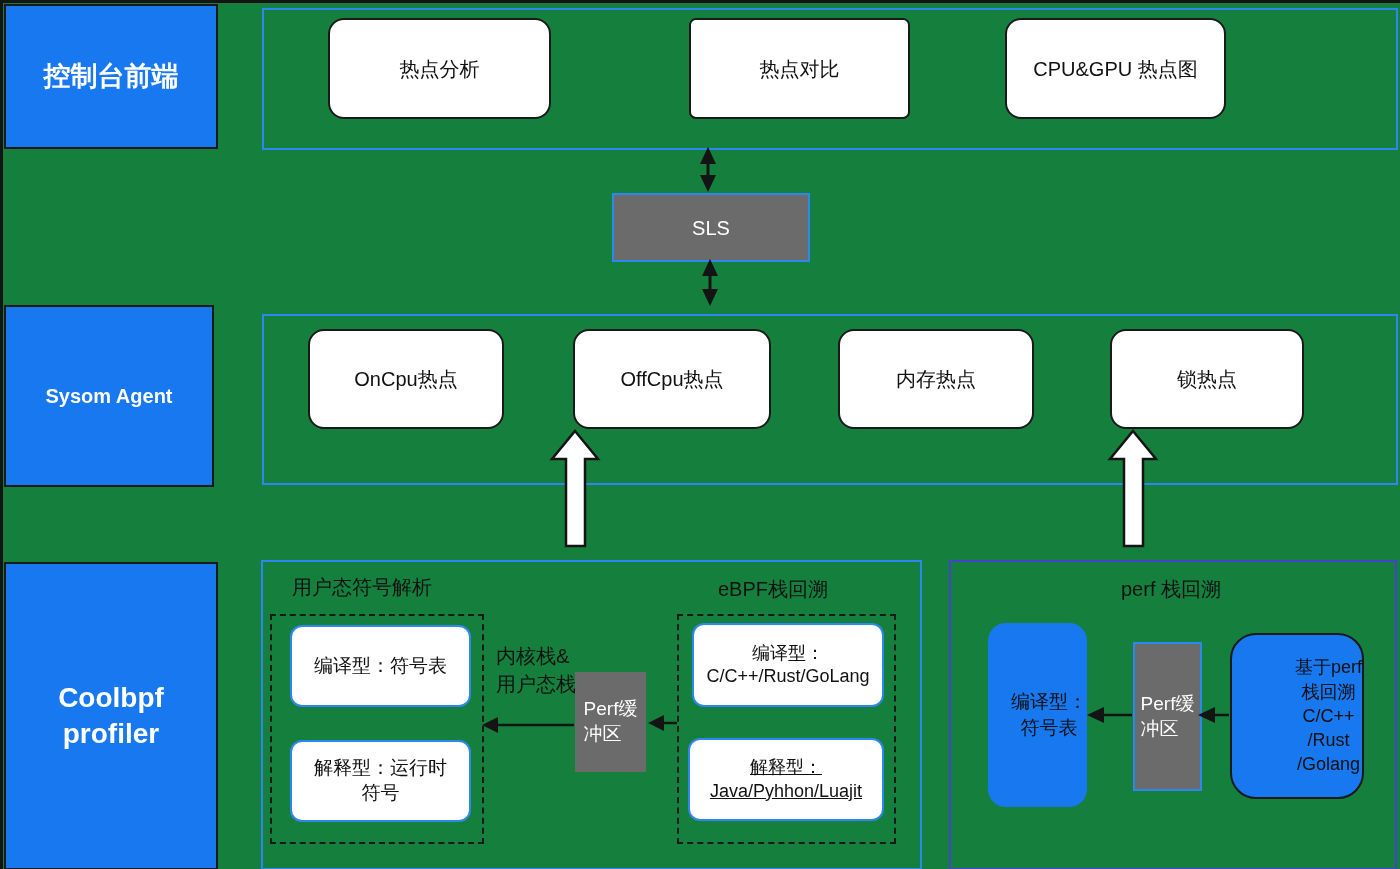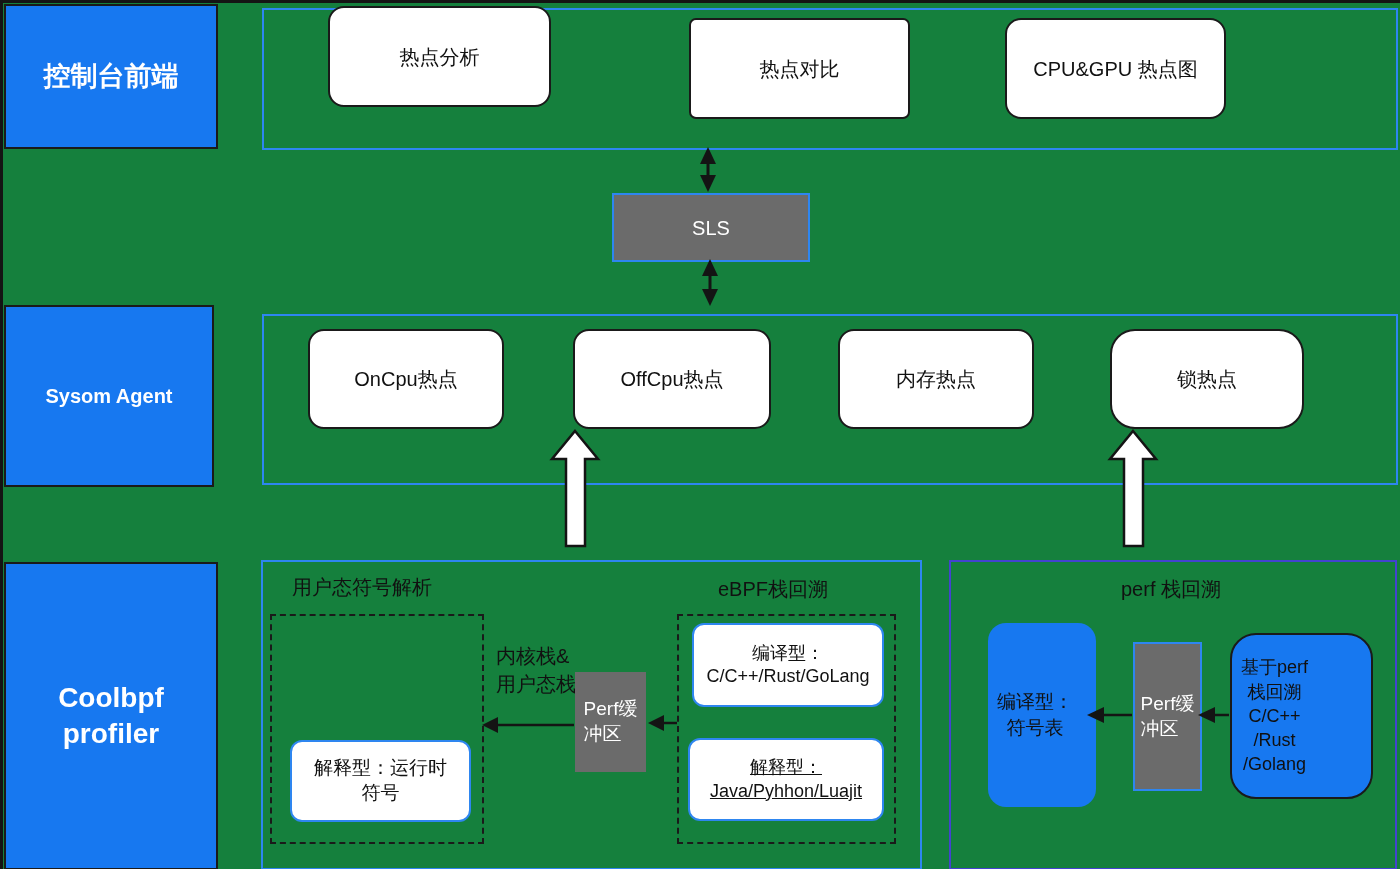--- a/index.html
+++ b/index.html
@@ -11,22 +11,22 @@
     color:#ffffff;font-weight:bold;font-size:27px;line-height:1.3;}
   .container{position:absolute;border:2px solid #2e86f0;background:transparent;}
   .container.purple{border-color:#4343d0;}
   .node{position:absolute;background:#ffffff;border:2px solid #1a1a1a;border-radius:16px;
     display:flex;align-items:center;justify-content:center;text-align:center;
     font-size:20px;color:#111;line-height:1.3;}
   .gray-box{position:absolute;background:#6b6b6b;color:#ffffff;
     display:flex;align-items:center;justify-content:center;text-align:left;line-height:1.3;}
   .gray-box.blue-border{border:2px solid #2e86f0;}
   .blue-node{position:absolute;background:#1778f0;border-radius:18px;color:#101010;
-    display:flex;align-items:center;justify-content:flex-start;text-align:center;
-    font-size:19px;line-height:1.35;padding-left:9px;}
+    display:flex;align-items:center;justify-content:flex-end;text-align:center;
+    font-size:19px;line-height:1.35;}
   .dashed-box{position:absolute;border:2px dashed #1a1a1a;background:transparent;}
   .sub-node{position:absolute;background:#ffffff;border:2px solid #2e86f0;border-radius:12px;
     display:flex;align-items:center;justify-content:center;text-align:center;
     font-size:19px;color:#111;line-height:1.3;}
   .section-title{position:absolute;font-size:20px;color:#111;white-space:nowrap;}
   .ml{white-space:pre-line;}
   svg.overlay{position:absolute;left:0;top:0;pointer-events:none;}
 </style>
 </head>
 <body>
@@ -41,21 +41,21 @@
   </div>
   <div class="side-label" style="left:4px;top:305px;width:206px;height:178px;font-size:20px;">
     <span class="ml">Sysom Agent</span>
   </div>
   <div class="side-label" style="left:4px;top:562px;width:210px;height:304px;font-size:28px;">
     <span class="ml">Coolbpf
 profiler</span>
   </div>
 
   <div class="container" style="left:262px;top:8px;width:1132px;height:138px;"></div>
-  <div class="node" style="left:328px;top:6px;width:219px;height:97px;justify-content:center;">
+  <div class="node" style="left:328px;top:18px;width:219px;height:97px;justify-content:center;">
     <span>热点分析</span>
   </div>
   <div class="node" style="left:689px;top:18px;width:217px;height:97px;border-radius:7px;">
     <span>热点对比</span>
   </div>
   <div class="node" style="left:1005px;top:18px;width:217px;height:97px;">
     <span>CPU&amp;GPU 热点图</span>
   </div>
 
   <div class="gray-box blue-border" style="left:612px;top:193px;width:194px;height:65px;font-size:20px;">
@@ -65,27 +65,30 @@
   <div class="container" style="left:262px;top:314px;width:1132px;height:167px;"></div>
   <div class="node" style="left:308px;top:329px;width:192px;height:96px;">
     <span>OnCpu热点</span>
   </div>
   <div class="node" style="left:573px;top:329px;width:194px;height:96px;">
     <span>OffCpu热点</span>
   </div>
   <div class="node" style="left:838px;top:329px;width:192px;height:96px;">
     <span>内存热点</span>
   </div>
-  <div class="node" style="left:1110px;top:329px;width:190px;height:96px;border-radius:25px;">
+  <div class="node" style="left:1110px;top:329px;width:190px;height:96px;">
     <span>锁热点</span>
   </div>
 
   <div class="container" style="left:261px;top:560px;width:657px;height:306px;"></div>
   <div class="section-title" style="left:292px;top:574px;">用户态符号解析</div>
   <div class="dashed-box" style="left:270px;top:614px;width:210px;height:226px;"></div>
+  <div class="sub-node" style="left:290px;top:625px;width:177px;height:78px;">
+    <span class="ml">编译型：符号表</span>
+  </div>
   <div class="sub-node" style="left:290px;top:740px;width:177px;height:78px;">
     <span class="ml">解释型：运行时
 符号</span>
   </div>
   <div class="section-title ml" style="left:496px;top:642px;line-height:1.4;">内核栈&amp;
 用户态栈</div>
   <div class="gray-box" style="left:575px;top:672px;width:71px;height:100px;font-size:19px;">
     <span class="ml">Perf缓
 冲区</span>
   </div>

